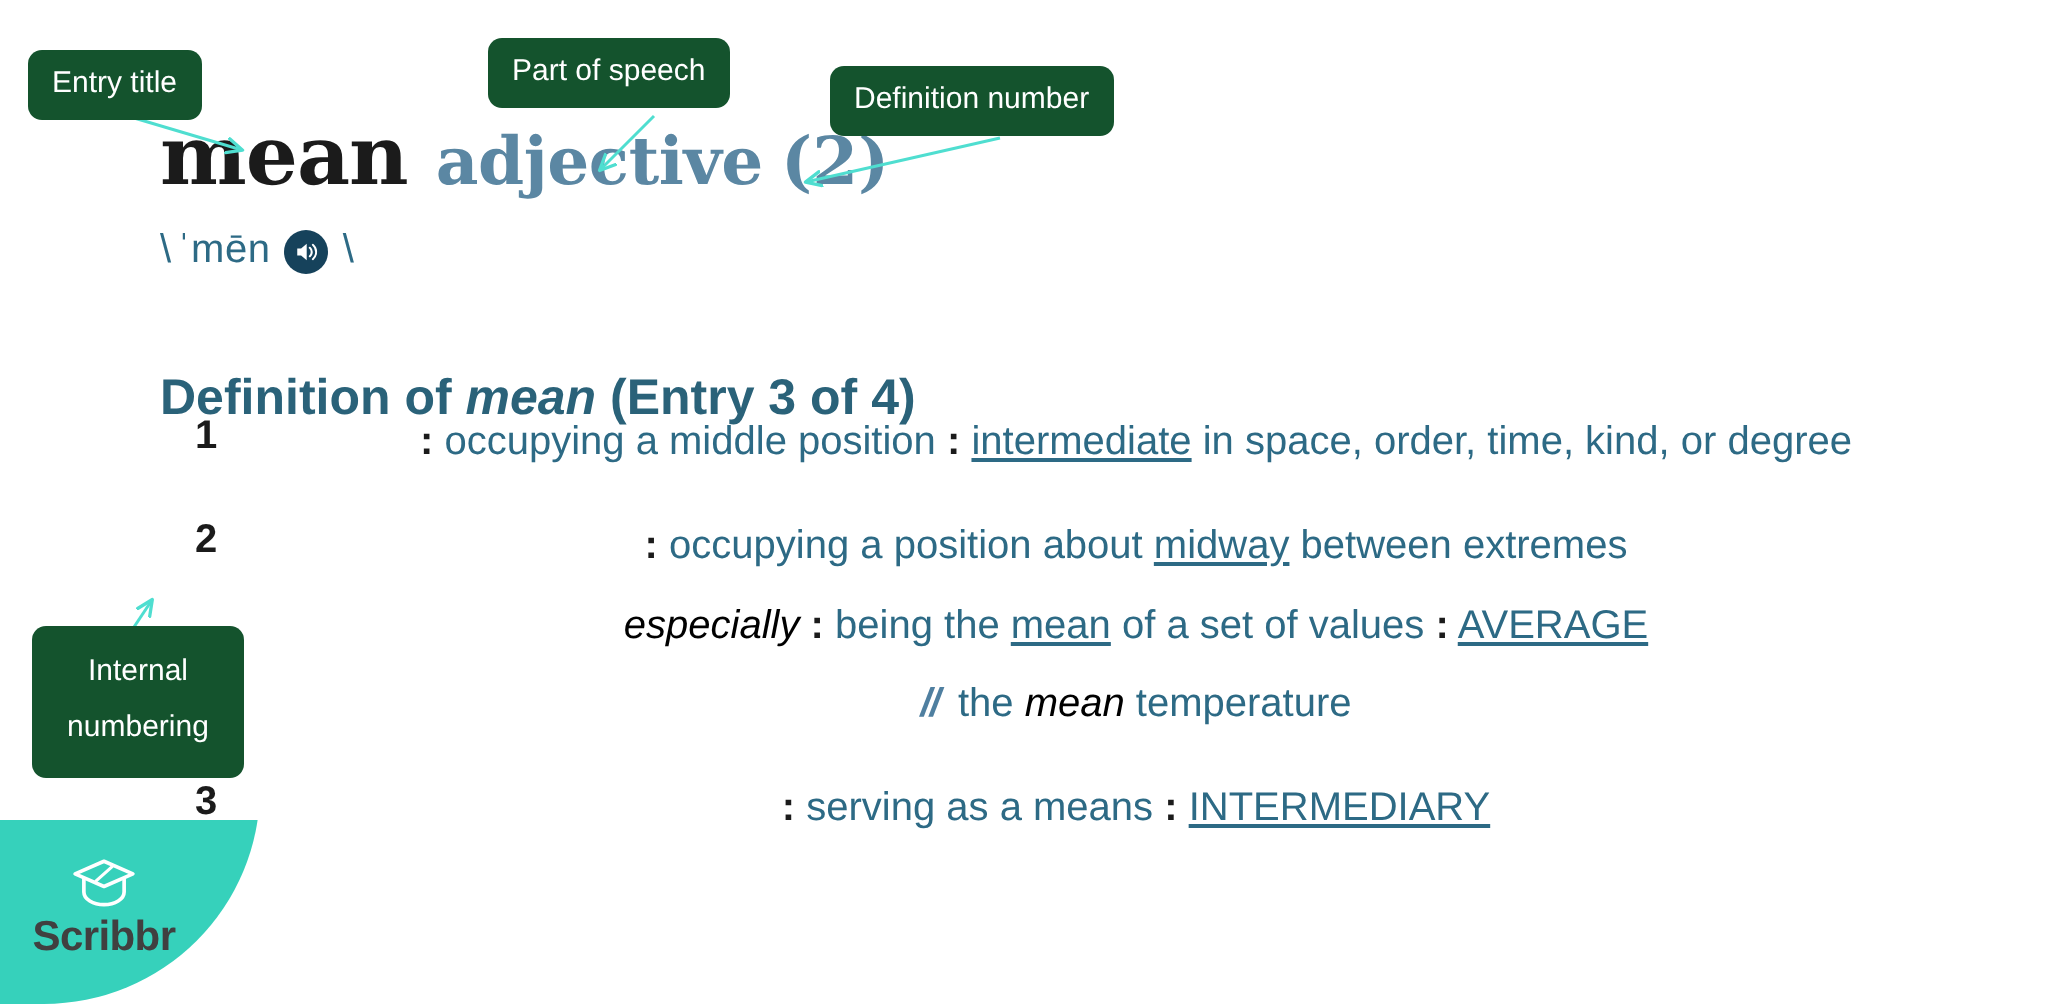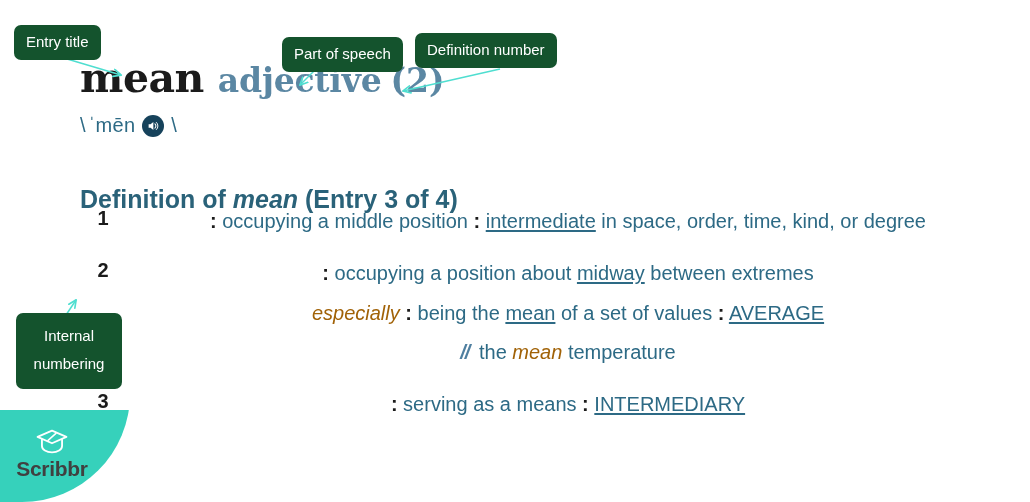--- a/index.html
+++ b/index.html
@@ -134,21 +134,21 @@
     color: #2d6a85;
     text-decoration: underline;
     text-underline-offset: 2px;
   }
   .sub-line {
     margin-top: 9px;
     white-space: nowrap;
   }
   .esp {
     font-style: italic;
-    color: #a16207;
+    color: #000000;
   }
   .example-line {
     margin-top: 8px;
     white-space: nowrap;
   }
   .slashes {
     font-weight: 700;
     font-style: italic;
     color: #4f7fa0;
     letter-spacing: -1px;
@@ -169,21 +169,21 @@
     z-index: 6;
   }
   .callout.two-line {
     white-space: normal;
     text-align: center;
     width: 106px;
     padding: 9px 8px 11px 8px;
     line-height: 1.85;
   }
   #callout-entry-title   { left: 14px;  top: 25px;  }
-  #callout-part-of-speech{ left: 244px; top: 37px; margin-left: 38px;  }
+  #callout-part-of-speech{ left: 244px; top: 19px;  }
   #callout-def-number    { left: 415px; top: 33px;  }
   #callout-internal-num  { left: 16px;   top: 313px; }
 
   
   .arrow-layer {
     position: absolute;
     left: 0; top: 0;
     width: 1030px; height: 502px;
     pointer-events: none;
     z-index: 5;

